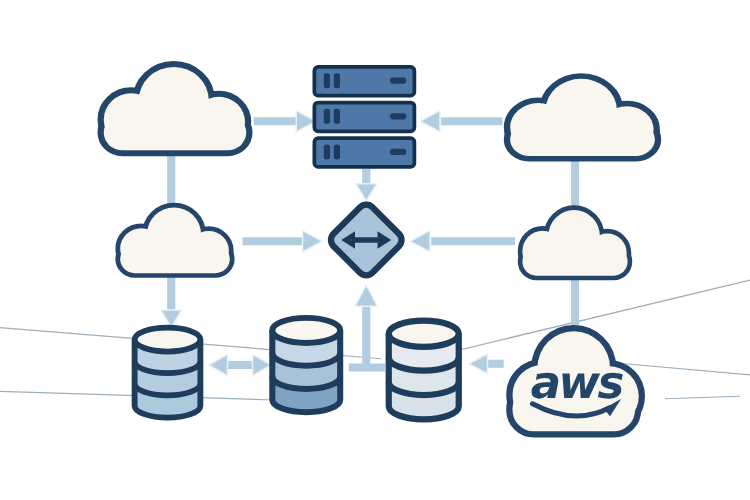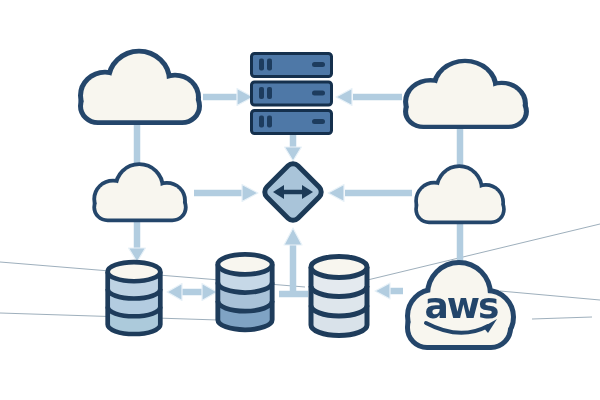--- a/index.html
+++ b/index.html
@@ -1,17 +1,17 @@
 <!DOCTYPE html>
 <html style="--navy: #24466b; --navy-dark: #1c3a57; --cream: #f8f6ef; --server-fill: #4e78a7; --server-stroke: #15304d; --server-slot: #1d3c5e; --diamond-fill: #a9c4d9; --arrow-fill: #b2cde0; --arrow-halo: #e9f2f8; --db-stroke: #1e3c5b; --db1-a: #bdd2e3; --db1-b: #b3cce0; --db1-c: #accadb; --db2-a: #c6d8e7; --db2-b: #a9c2d8; --db2-c: #7fa3c4; --db3-a: #e4eaef; --db3-b: #dee6ec; --db3-c: #d9e2ea; --aws-ink: #23456a; --sketch: #3d5f7a;"><head>
 <meta charset="utf-8">
 <style>
   html,body{margin:0;padding:0;background:#ffffff;}
   .stage{position:relative;width:600px;height:400px;background:#ffffff;overflow:hidden;
-         font-family:"DejaVu Sans", sans-serif;}
+         font-family:"DejaVu Sans", sans-serif;font-style:italic;}
   svg{display:block;}
 
   
   .cloud-stroke{fill:var(--cream,#f8f6ef);stroke:var(--navy,#24466b);stroke-width:10;stroke-linejoin:round;}
   .cloud-fill{fill:var(--cream,#f8f6ef);}
 
   
   .shaft{stroke:var(--arrow-fill,#b2cde0);stroke-width:6.5;fill:none;}
   .head{fill:var(--arrow-fill,#b2cde0);stroke:var(--arrow-halo,#e9f2f8);stroke-width:1.2;stroke-linejoin:round;}
   .sketch{stroke:var(--sketch,#3d5f7a);stroke-width:1;opacity:.5;fill:none;}

